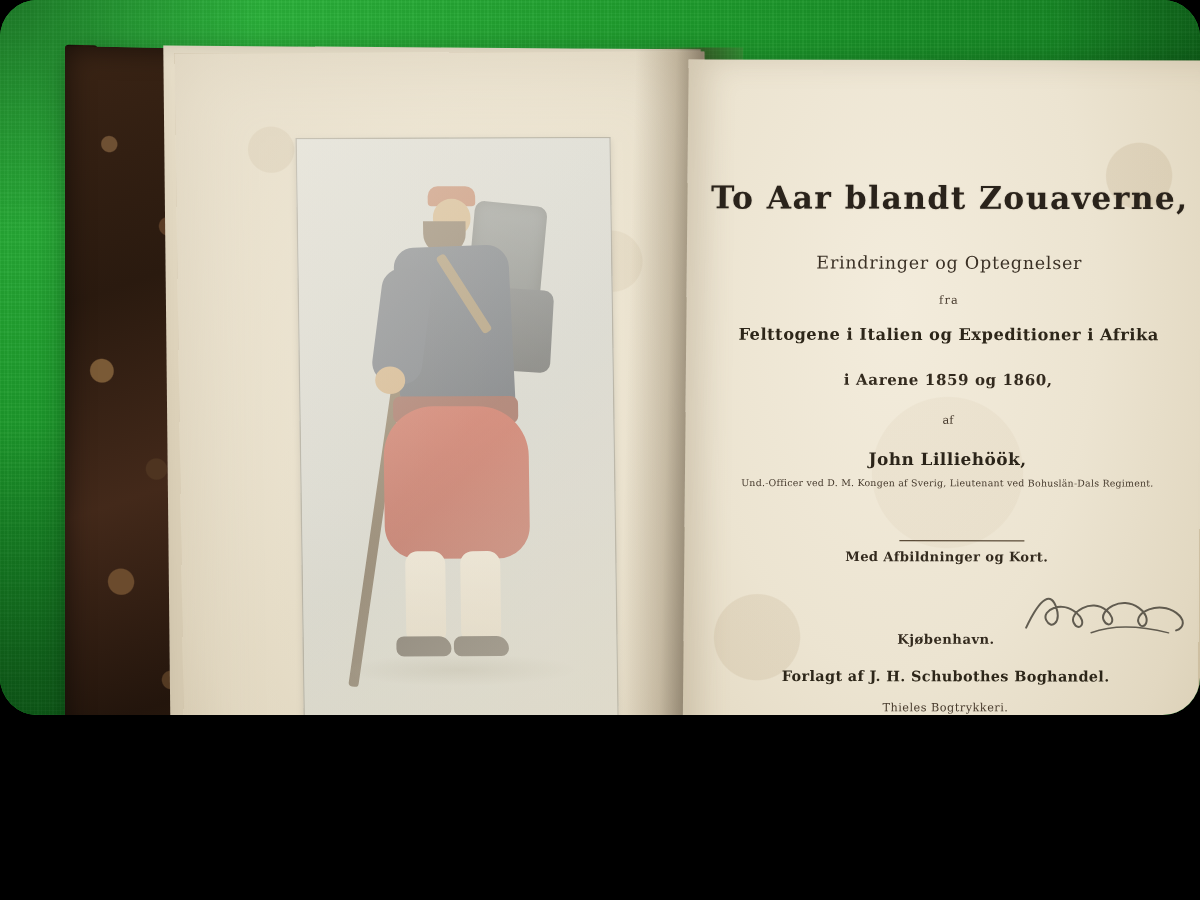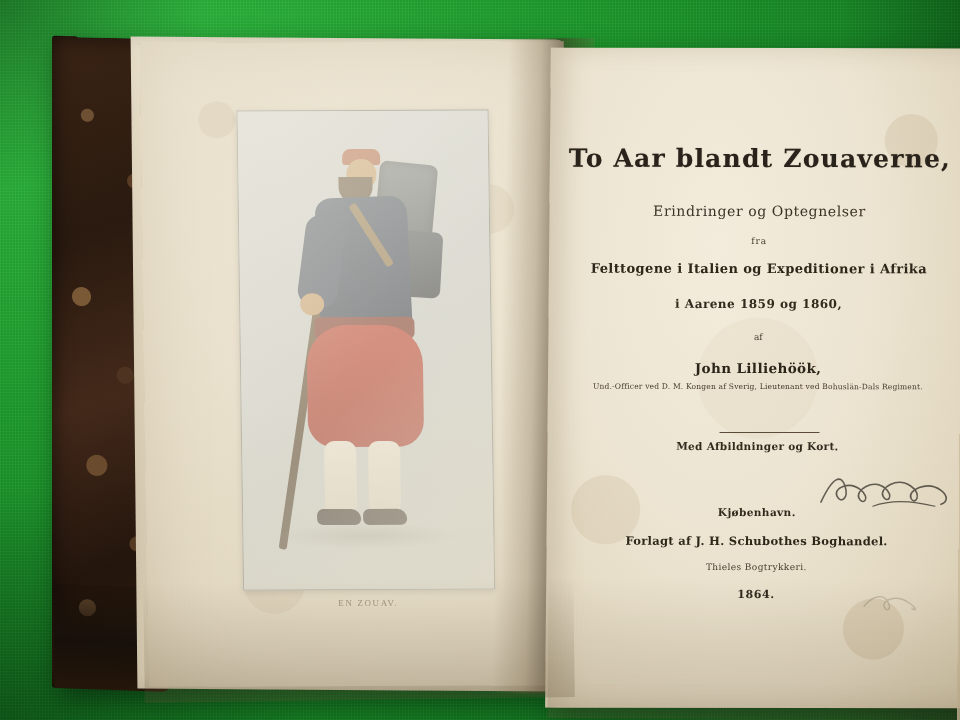--- a/index.html
+++ b/index.html
@@ -10,23 +10,24 @@
   body {
     width: 960px;
     height: 720px;
     overflow: hidden;
     font-family: "Liberation Serif", serif;
   }
 
   #scene {
     position: relative;
     width: 960px;
-    height: 720px;
+    height: 572px;
     background: #1f9c2e;
     overflow: hidden;
+    border-radius: 30px;
   }
 
   
   .table-bg {
     position: absolute;
     inset: 0;
     background:
       radial-gradient(ellipse at 12% 10%, #2fb83f 0%, #1e9a2c 38%, #127a20 75%, #0c5c17 100%);
   }
   .table-bg::after {

